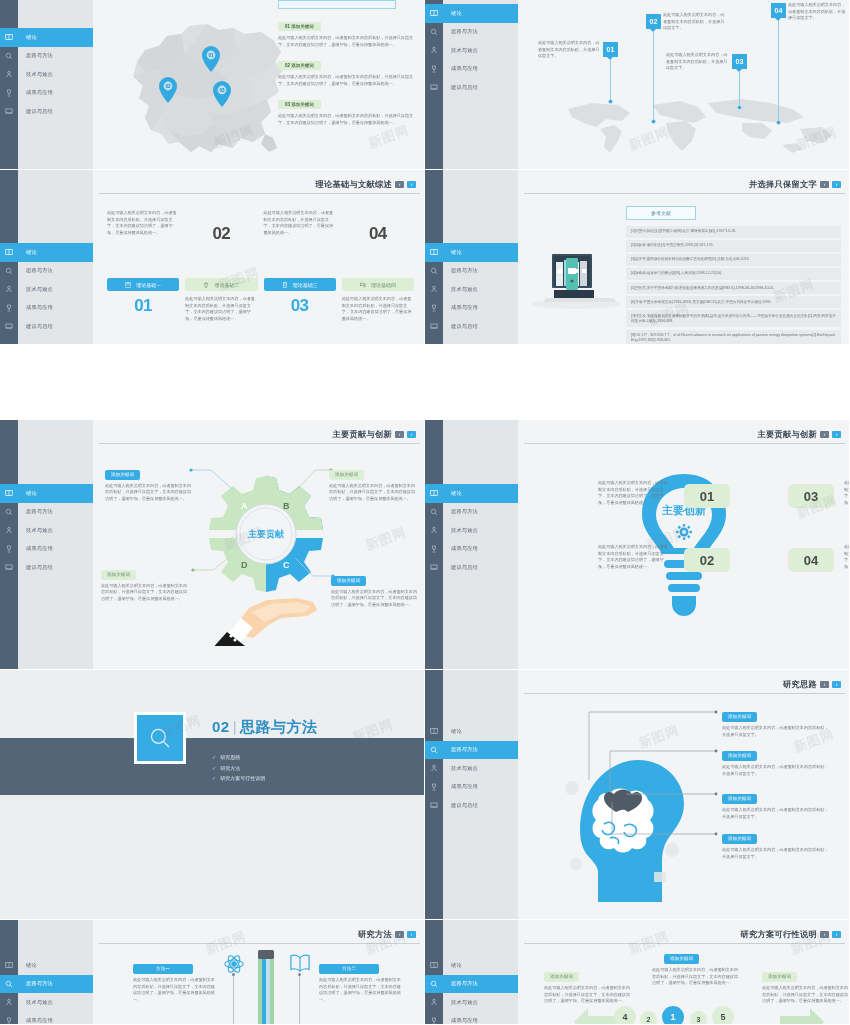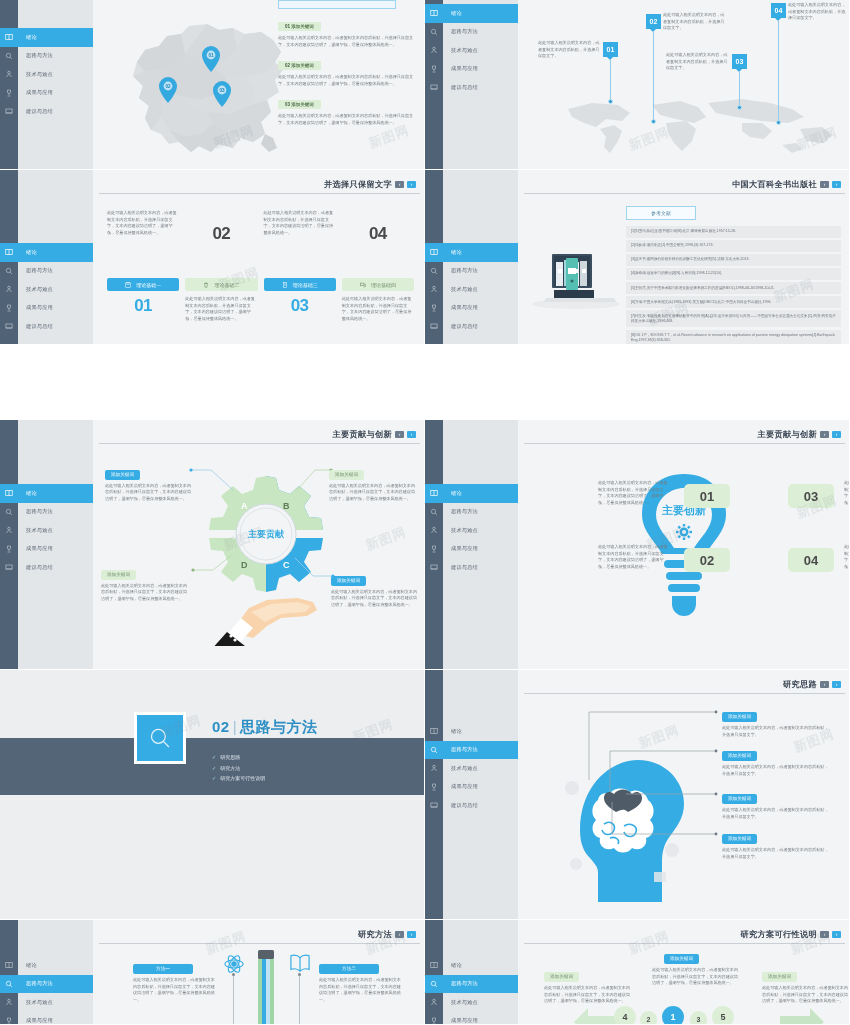--- a/index.html
+++ b/index.html
@@ -430,21 +430,21 @@
               <rect x="1.8" y="4" width="12.4" height="8"></rect>
               <line x1="1.8" y1="12" x2="14.2" y2="12"></line>
             </svg>
           </span>
         <span class="nlabel">建议与总结</span>
       </div>
     </div>
 
     <div class="slidebody">
       <div class="titlebar">
-        <span class="ttl">并选择只保留文字</span>
+        <span class="ttl">理论基础与文献综述</span>
         <span class="navbtn prev">‹</span>
         <span class="navbtn next">›</span>
       </div>
       <div class="titlerule"></div>
 
       <div class="fourcol">
         <div class="cell">
           <div class="body-txt" style="width:100%">此处可输入相关说明文本内容，或者复制文本内容后粘贴，并选择只保留文字，文本内容建议简洁明了，提纲挈领，尽量保持整体风格统一。</div>
         </div>
         <div class="cell">
@@ -554,21 +554,21 @@
               <rect x="1.8" y="4" width="12.4" height="8"></rect>
               <line x1="1.8" y1="12" x2="14.2" y2="12"></line>
             </svg>
           </span>
         <span class="nlabel">建议与总结</span>
       </div>
     </div>
 
     <div class="slidebody">
       <div class="titlebar">
-        <span class="ttl">中国大百科全书出版社</span>
+        <span class="ttl">并选择只保留文字</span>
         <span class="navbtn prev">‹</span>
         <span class="navbtn next">›</span>
       </div>
       <div class="titlerule"></div>
 
       <div class="refbtn">参考文献</div>
 
       <svg class="laptop" viewBox="0 0 96 62">
         <ellipse cx="50" cy="56" rx="44" ry="5" fill="#e9ebed"></ellipse>
         <path d="M22 50 L30 16 L76 16 L86 50 Z" fill="#f2f4f6"></path>

